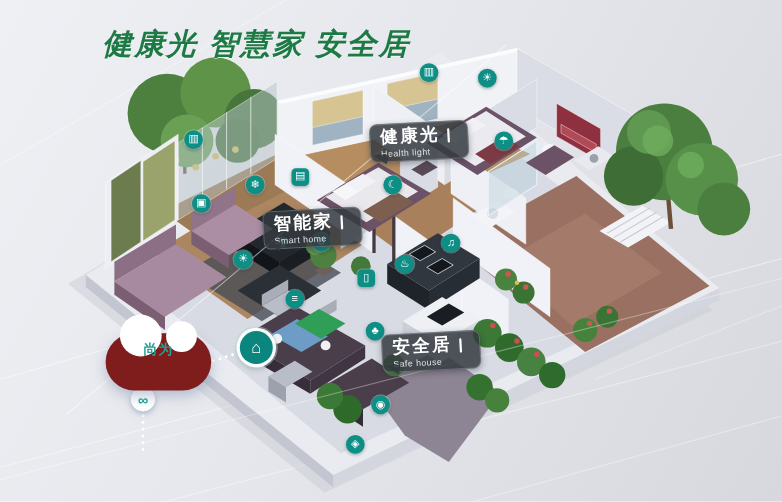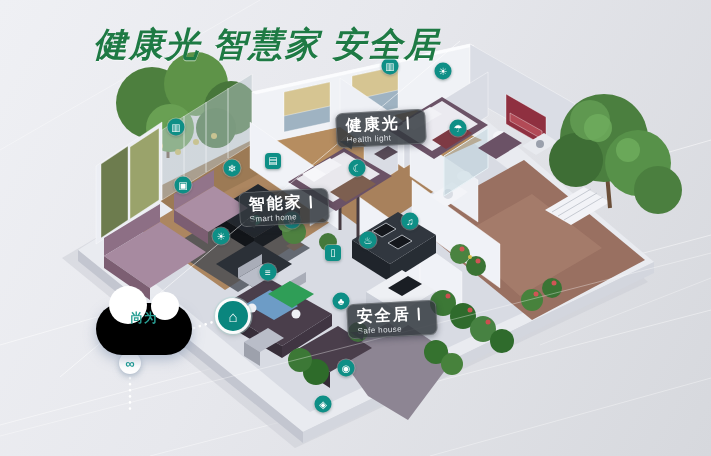--- a/index.html
+++ b/index.html
@@ -7,21 +7,21 @@
     width:711px;height:456px;position:relative;overflow:hidden;
     background:linear-gradient(118deg,#eff0f4 0%,#e7e8ed 42%,#d6d8dd 100%);
     font-family:"Liberation Sans","DejaVu Sans",sans-serif;
     -webkit-font-smoothing:antialiased;
   }
   :root{
     --teal:#0E8F86; --title:#1E7A44; --chipbg:rgba(52,57,64,.85); --cloudtext:#2AA095;
   }
   .title{
     position:absolute;left:93px;top:22px;margin:0;z-index:7;
-    font-size:34px;font-weight:bold;font-style:italic;letter-spacing:2px;
+    font-size:27px;font-weight:bold;font-style:italic;letter-spacing:2px;
     color:var(--title);text-shadow:0 1px 0 rgba(255,255,255,.55);
   }
   svg.plan{position:absolute;left:0;top:0;z-index:1;}
   
   .chip{
     position:absolute;z-index:6;background:var(--chipbg);color:#fff;
     border-radius:7px;padding:4px 10px 3px;min-width:70px;
     box-shadow:0 2px 6px rgba(35,40,55,.4),inset 0 0 0 1px rgba(255,255,255,.22);
     transform:rotate(-3deg);cursor:pointer;
   }
@@ -33,21 +33,21 @@
   .chip-row{display:flex;align-items:center;}
   .chip-zh{font-size:16px;font-weight:bold;letter-spacing:2px;line-height:1.15;}
   .chip-bar{display:inline-block;width:2px;height:13px;background:#fff;border-radius:1px;margin-left:7px;}
   .chip-en{font-size:8px;color:#dfe2e6;letter-spacing:.4px;margin-top:1px;}
   .chip-health{left:336px;top:111px;}
   .chip-smart{left:239px;top:190px;}
   .chip-safe{left:347px;top:302px;}
   
   .cloud{
     position:absolute;left:96px;top:303px;width:96px;height:52px;z-index:6;
-    background:#000000;border-radius:26px;cursor:pointer;
+    background:#7f1d1d;border-radius:26px;cursor:pointer;
     box-shadow:0 5px 12px rgba(125,145,175,.5);
   }
   .cloud::before{
     content:"";position:absolute;left:13px;top:-17px;width:38px;height:38px;
     background:#fff;border-radius:50%;
   }
   .cloud::after{
     content:"";position:absolute;right:13px;top:-11px;width:28px;height:28px;
     background:#fff;border-radius:50%;
   }

